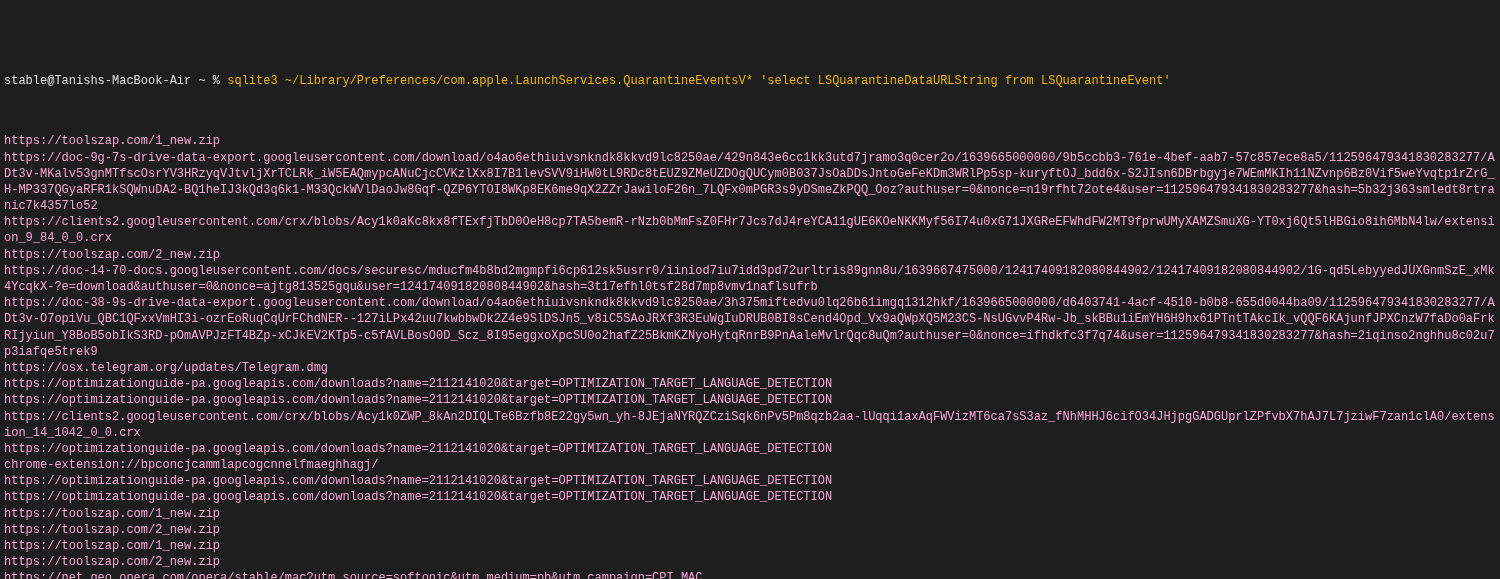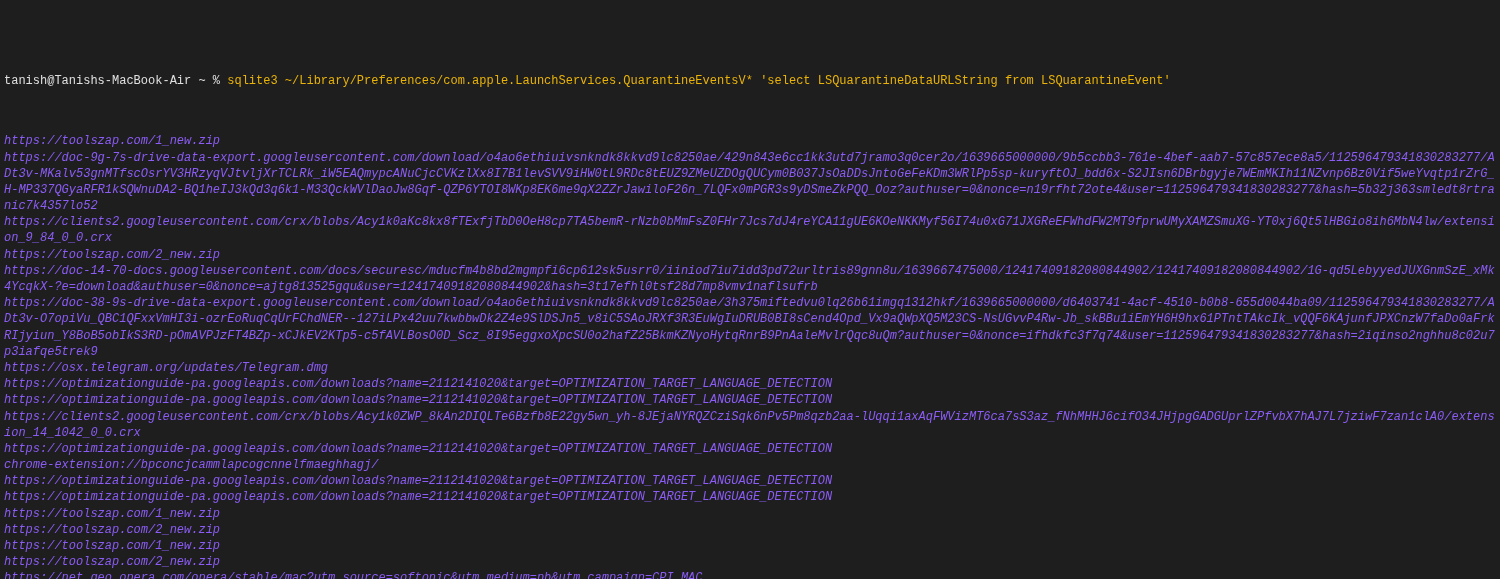--- a/index.html
+++ b/index.html
@@ -28,28 +28,27 @@
     .prompt-path {
       color: #e0e0e0;
     }
     .prompt-symbol {
       color: #e0e0e0;
     }
     .command {
       color: #eab308;
     }
     .output-line {
-      color: #8b5cf6;
+      color: #f9a8d4;
       word-break: break-all;
-      font-style: italic;
     }
   </style>
 </head>
 <body>
 
 
 
-<div class="prompt-line"><span class="prompt-user">tanish@Tanishs-MacBook-Air</span> <span class="prompt-path">~</span> <span class="prompt-symbol">%</span> <span class="command">sqlite3 ~/Library/Preferences/com.apple.LaunchServices.QuarantineEventsV* 'select LSQuarantineDataURLString from LSQuarantineEvent'</span></div>
+<div class="prompt-line"><span class="prompt-user">stable@Tanishs-MacBook-Air</span> <span class="prompt-path">~</span> <span class="prompt-symbol">%</span> <span class="command">sqlite3 ~/Library/Preferences/com.apple.LaunchServices.QuarantineEventsV* 'select LSQuarantineDataURLString from LSQuarantineEvent'</span></div>
 
 <div id="output-container"><div class="output-line">https://toolszap.com/1_new.zip</div><div class="output-line">https://doc-9g-7s-drive-data-export.googleusercontent.com/download/o4ao6ethiuivsnkndk8kkvd9lc8250ae/429n843e6cc1kk3utd7jramo3q0cer2o/1639665000000/9b5ccbb3-761e-4bef-aab7-57c857ece8a5/112596479341830283277/ADt3v-MKalv53gnMTfscOsrYV3HRzyqVJtvljXrTCLRk_iW5EAQmypcANuCjcCVKzlXx8I7B1levSVV9iHW0tL9RDc8tEUZ9ZMeUZDOgQUCym0B037JsOaDDsJntoGeFeKDm3WRlPp5sp-kuryftOJ_bdd6x-S2JIsn6DBrbgyje7WEmMKIh11NZvnp6Bz0Vif5weYvqtp1rZrG_H-MP337QGyaRFR1kSQWnuDA2-BQ1heIJ3kQd3q6k1-M33QckWVlDaoJw8Gqf-QZP6YTOI8WKp8EK6me9qX2ZZrJawiloF26n_7LQFx0mPGR3s9yDSmeZkPQQ_Ooz?authuser=0&amp;nonce=n19rfht72ote4&amp;user=112596479341830283277&amp;hash=5b32j363smledt8rtranic7k4357lo52</div><div class="output-line">https://clients2.googleusercontent.com/crx/blobs/Acy1k0aKc8kx8fTExfjTbD0OeH8cp7TA5bemR-rNzb0bMmFsZ0FHr7Jcs7dJ4reYCA11gUE6KOeNKKMyf56I74u0xG71JXGReEFWhdFW2MT9fprwUMyXAMZSmuXG-YT0xj6Qt5lHBGio8ih6MbN4lw/extension_9_84_0_0.crx</div><div class="output-line">https://toolszap.com/2_new.zip</div><div class="output-line">https://doc-14-70-docs.googleusercontent.com/docs/securesc/mducfm4b8bd2mgmpfi6cp612sk5usrr0/iiniod7iu7idd3pd72urltris89gnn8u/1639667475000/12417409182080844902/12417409182080844902/1G-qd5LebyyedJUXGnmSzE_xMk4YcqkX-?e=download&amp;authuser=0&amp;nonce=ajtg813525gqu&amp;user=12417409182080844902&amp;hash=3t17efhl0tsf28d7mp8vmv1naflsufrb</div><div class="output-line">https://doc-38-9s-drive-data-export.googleusercontent.com/download/o4ao6ethiuivsnkndk8kkvd9lc8250ae/3h375miftedvu0lq26b61imgq1312hkf/1639665000000/d6403741-4acf-4510-b0b8-655d0044ba09/112596479341830283277/ADt3v-O7opiVu_QBC1QFxxVmHI3i-ozrEoRuqCqUrFChdNER--127iLPx42uu7kwbbwDk2Z4e9SlDSJn5_v8iC5SAoJRXf3R3EuWgIuDRUB0BI8sCend4Opd_Vx9aQWpXQ5M23CS-NsUGvvP4Rw-Jb_skBBu1iEmYH6H9hx61PTntTAkcIk_vQQF6KAjunfJPXCnzW7faDo0aFrkRIjyiun_Y8BoB5obIkS3RD-pOmAVPJzFT4BZp-xCJkEV2KTp5-c5fAVLBosO0D_Scz_8I95eggxoXpcSU0o2hafZ25BkmKZNyoHytqRnrB9PnAaleMvlrQqc8uQm?authuser=0&amp;nonce=ifhdkfc3f7q74&amp;user=112596479341830283277&amp;hash=2iqinso2nghhu8c02u7p3iafqe5trek9</div><div class="output-line">https://osx.telegram.org/updates/Telegram.dmg</div><div class="output-line">https://optimizationguide-pa.googleapis.com/downloads?name=2112141020&amp;target=OPTIMIZATION_TARGET_LANGUAGE_DETECTION</div><div class="output-line">https://optimizationguide-pa.googleapis.com/downloads?name=2112141020&amp;target=OPTIMIZATION_TARGET_LANGUAGE_DETECTION</div><div class="output-line">https://clients2.googleusercontent.com/crx/blobs/Acy1k0ZWP_8kAn2DIQLTe6Bzfb8E22gy5wn_yh-8JEjaNYRQZCziSqk6nPv5Pm8qzb2aa-lUqqi1axAqFWVizMT6ca7sS3az_fNhMHHJ6cifO34JHjpgGADGUprlZPfvbX7hAJ7L7jziwF7zan1clA0/extension_14_1042_0_0.crx</div><div class="output-line">https://optimizationguide-pa.googleapis.com/downloads?name=2112141020&amp;target=OPTIMIZATION_TARGET_LANGUAGE_DETECTION</div><div class="output-line">chrome-extension://bpconcjcammlapcogcnnelfmaeghhagj/</div><div class="output-line">https://optimizationguide-pa.googleapis.com/downloads?name=2112141020&amp;target=OPTIMIZATION_TARGET_LANGUAGE_DETECTION</div><div class="output-line">https://optimizationguide-pa.googleapis.com/downloads?name=2112141020&amp;target=OPTIMIZATION_TARGET_LANGUAGE_DETECTION</div><div class="output-line">https://toolszap.com/1_new.zip</div><div class="output-line">https://toolszap.com/2_new.zip</div><div class="output-line">https://toolszap.com/1_new.zip</div><div class="output-line">https://toolszap.com/2_new.zip</div><div class="output-line">https://net.geo.opera.com/opera/stable/mac?utm_source=softonic&amp;utm_medium=pb&amp;utm_campaign=CPI_MAC</div></div>
 
 
 
 
 </body></html>

